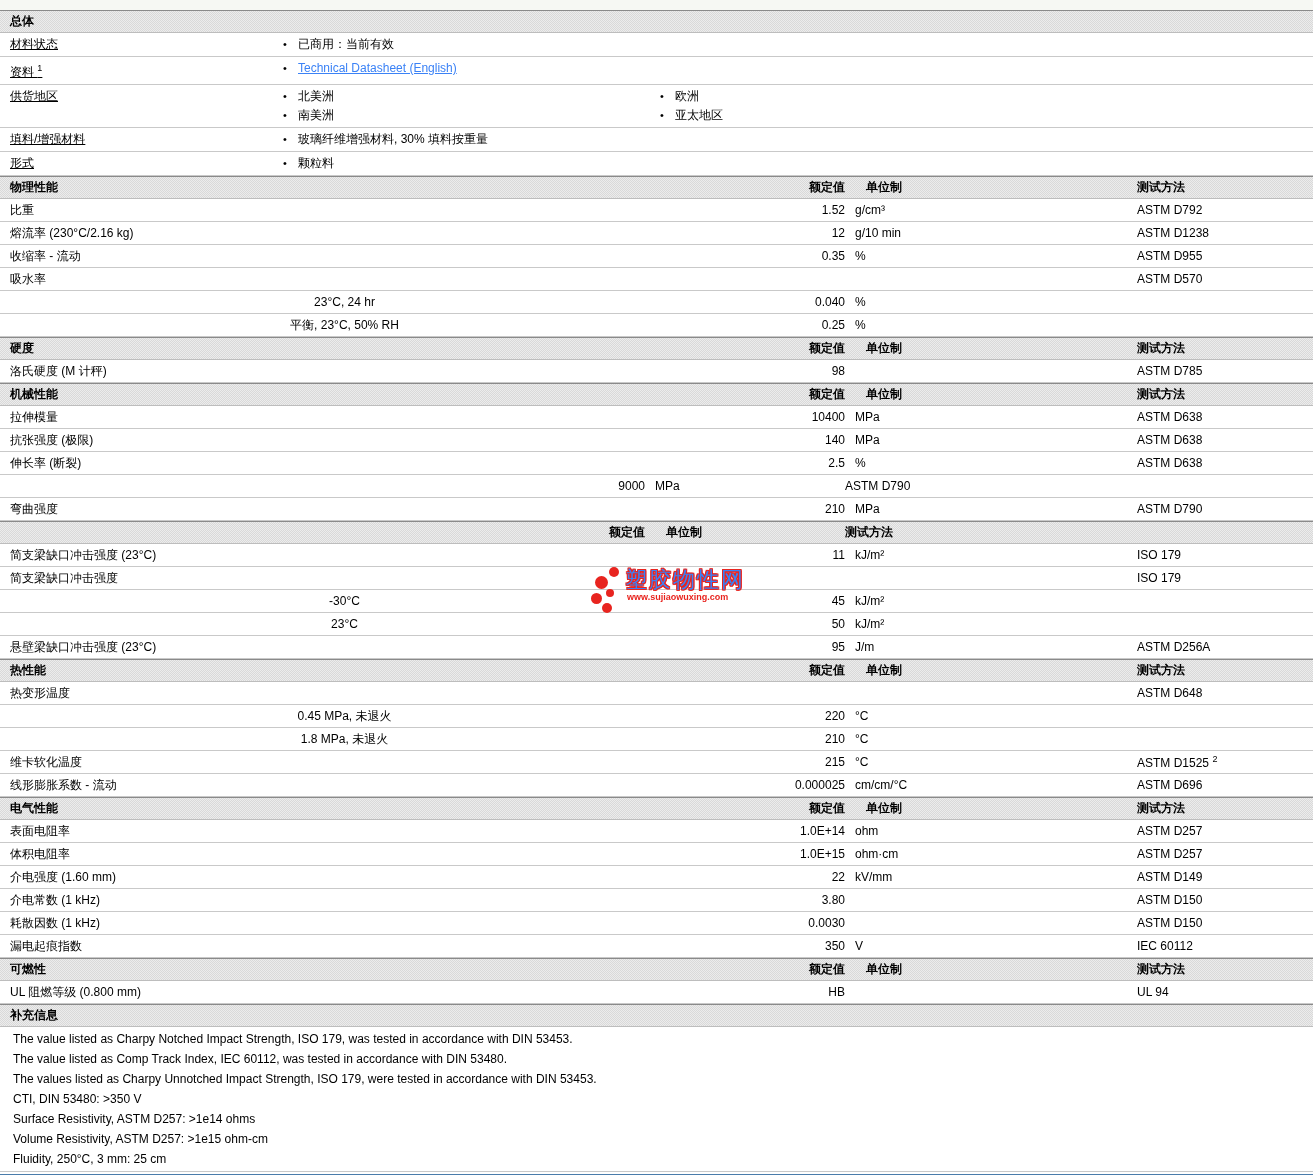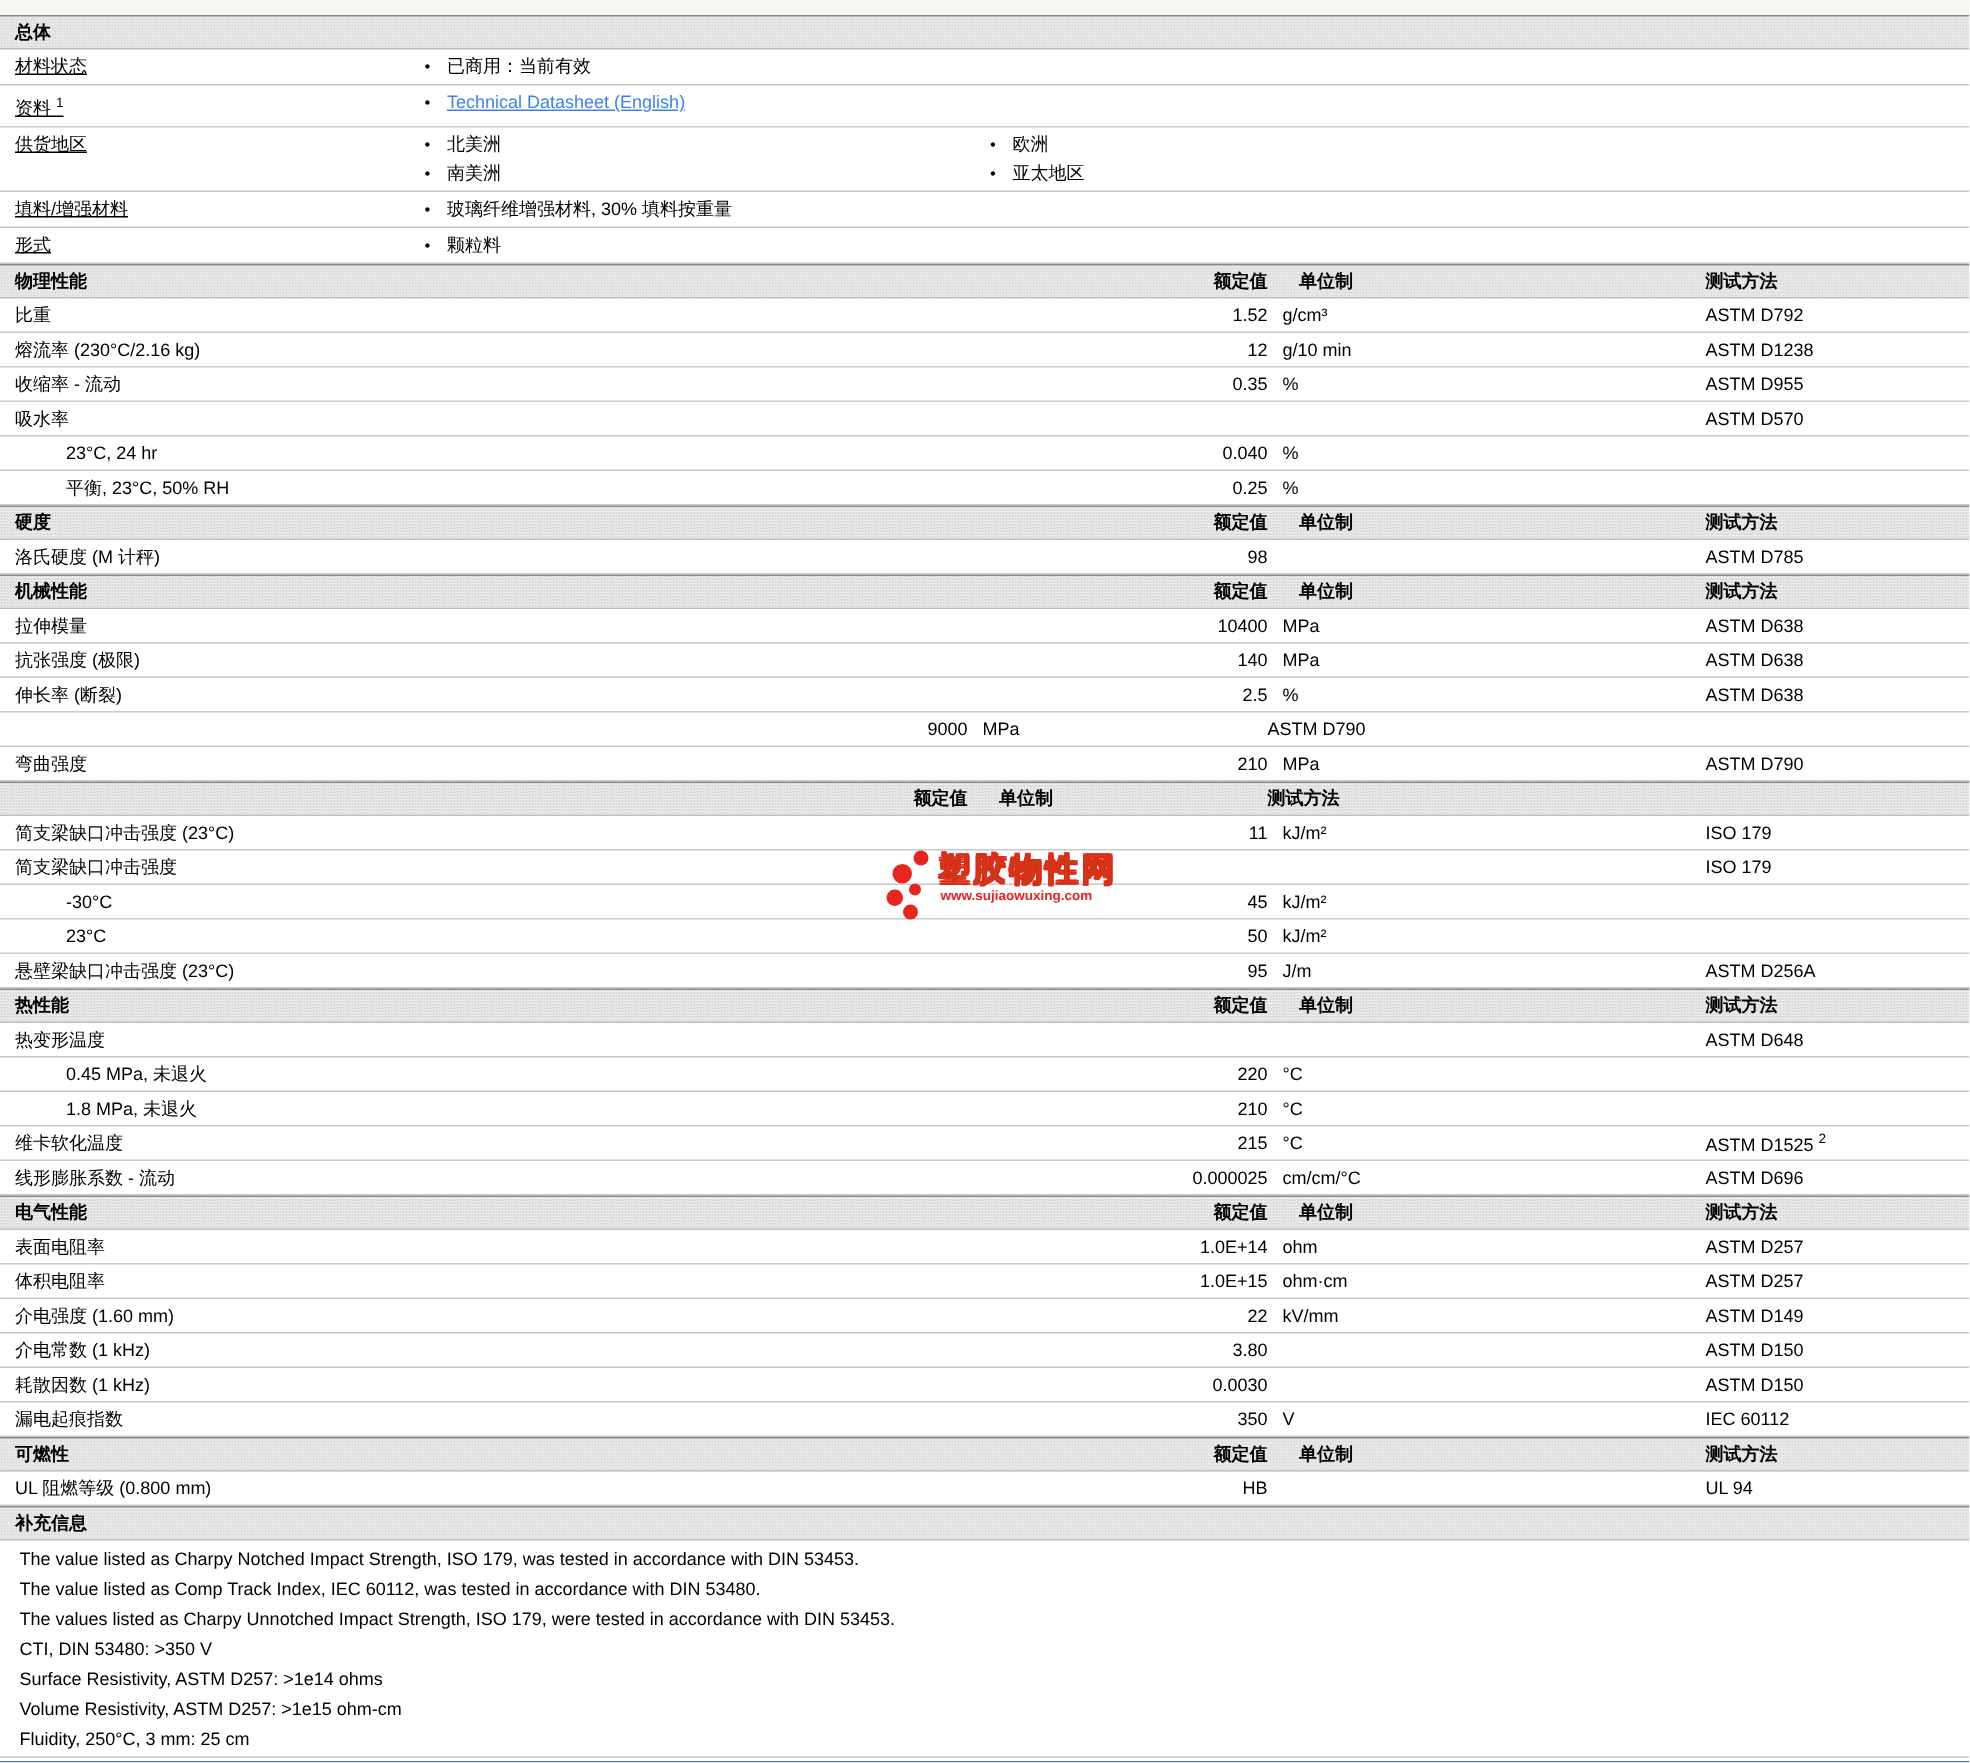--- a/index.html
+++ b/index.html
@@ -13,21 +13,21 @@
        background:repeating-conic-gradient(#d9d9d9 0% 25%, #ececec 0% 50%) 0 0/2px 2px;
        display:grid;grid-template-columns:645px 200px 292px 1fr;align-items:center;font-weight:bold;}
   .hdr .c1{padding-left:10px;}
   .hdr .c2{text-align:right;}
   .hdr .c3{padding-left:21px;}
 
   
   .prow{height:22px;border-bottom:1px solid #c9c9c9;display:grid;
         grid-template-columns:645px 200px 292px 1fr;align-items:center;}
   .prow .c1{padding-left:10px;white-space:nowrap;}
-  .prow .c1.indent{padding-left:44px;}
+  .prow .c1.indent{padding-left:44px;text-align:center;}
   .prow .c2{text-align:right;white-space:nowrap;}
   .prow .c3{padding-left:10px;white-space:nowrap;}
   .prow .c4{white-space:nowrap;}
   sup{font-size:9px;}
 
   
   .grow{border-bottom:1px solid #c9c9c9;display:grid;grid-template-columns:283px 377px 1fr;
         padding:2px 0;align-items:start;}
   .grow .lbl{padding-left:10px;line-height:19px;white-space:nowrap;text-decoration:underline;}
   .bline{height:19px;line-height:19px;white-space:nowrap;}
@@ -38,21 +38,21 @@
   .supp{border-bottom:1px solid #c9c9c9;padding:2px 0 2px 0;}
   .sline{height:20px;line-height:20px;padding-left:13px;white-space:nowrap;}
 
   
   .notebar{height:19px;line-height:19px;margin-top:2px;background:#4a7cab;color:#fff;
            font-weight:bold;text-align:center;}
 
   
   .logo{position:absolute;left:591px;top:563px;width:160px;height:50px;pointer-events:none;}
   .dot{position:absolute;border-radius:50%;background:#e8241f;}
-  .logo-name{position:absolute;left:34px;top:2px;font-size:22px;letter-spacing:2px;color:#c2410c;
+  .logo-name{position:absolute;left:34px;top:2px;font-size:22px;letter-spacing:2px;color:#3b82f6;
              text-shadow:-1px -1px 0 #e8241f,1px -1px 0 #e8241f,-1px 1px 0 #e8241f,1px 1px 0 #e8241f,
                          0 -1px 0 #e8241f,0 1px 0 #e8241f,-1px 0 0 #e8241f,1px 0 0 #e8241f;white-space:nowrap;}
   .logo-url{position:absolute;left:36px;top:29px;font-size:9px;font-weight:bold;color:#e8241f;white-space:nowrap;}
 </style>
 </head>
 <body>
 
 <div class="viewport">
   <div class="page">
     <div class="topstrip"></div>

